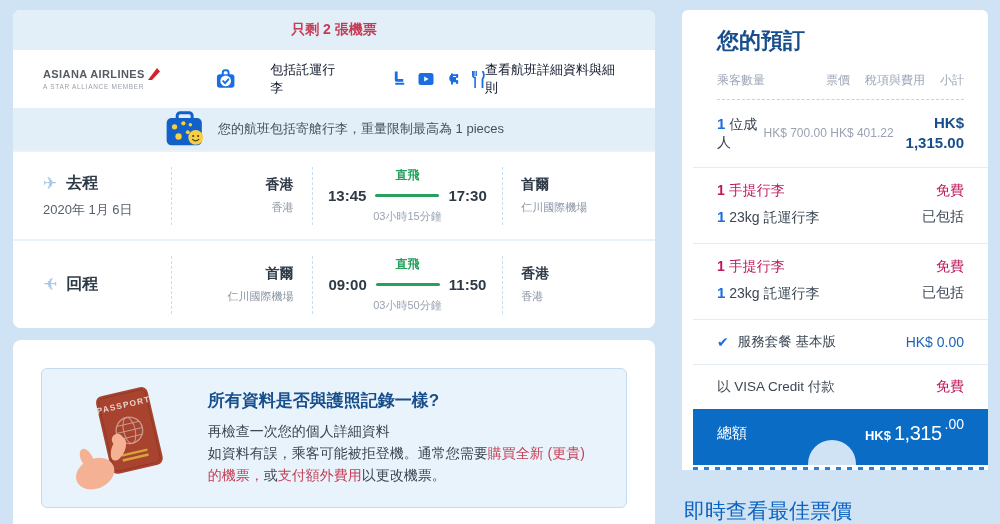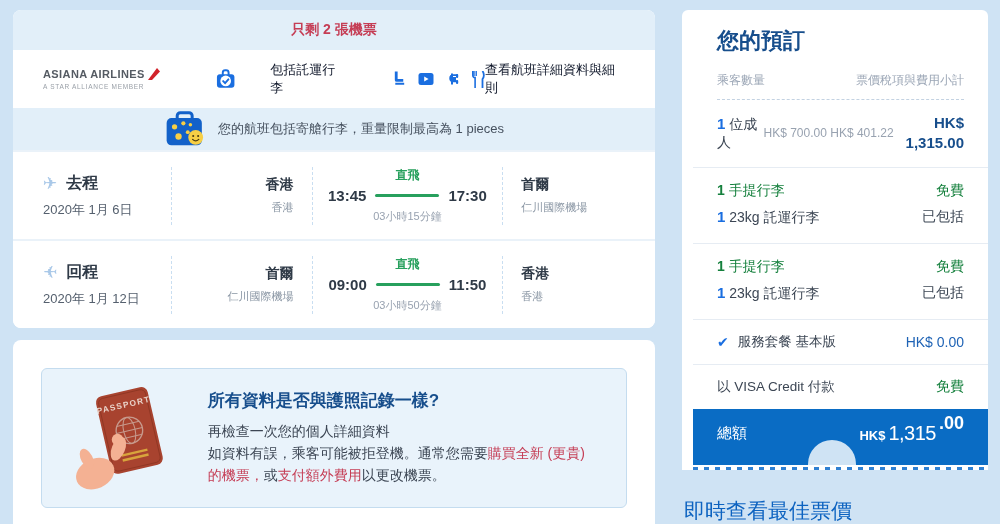--- a/index.html
+++ b/index.html
@@ -51,44 +51,44 @@
                   display: flex; align-items: center; gap: 28px; padding: 10px 30px; }
   .pp-title { font-size: 17px; font-weight: bold; color: #174e8c; margin-bottom: 9px; }
   .pp-line { font-size: 14px; color: #3c4654; line-height: 1.55; max-width: 440px; }
   .red { color: #c53d55; }
 
   
   .sidebar { flex: 1; min-width: 0; }
   .sb-card { background: #fff; border-radius: 6px 6px 0 0; padding-left: 11px; }
   .sb-title { padding: 16px 24px 8px; font-size: 22px; font-weight: bold; color: #174e8c; }
   .sb-cols { display: flex; align-items: center; margin: 0 24px; padding: 8px 0 10px;
-             border-bottom: 1px dashed #c3d2e2; color: #9aa5b5; font-size: 12px; }
+             border-bottom: 1px dashed #c3d2e2; color: #9aa5b5; font-size: 12px; gap: 15px; }
   .sb-cols .c1 { flex: 1; }
   .sb-row { display: flex; align-items: center; padding: 13px 24px; border-bottom: 1px solid #e6ecf3; }
   .pax-label { flex: 1; font-size: 14px; }
   .qty { color: #1a6ee0; font-weight: bold; font-size: 15px; }
   .fares { font-size: 12px; color: #98a2b0; margin-right: 12px; white-space: nowrap; }
   .subtotal { text-align: right; font-size: 15px; font-weight: bold; color: #174e8c; line-height: 1.35; }
   .bag-group { padding: 10px 24px 12px; border-bottom: 1px solid #e6ecf3; }
   .bag-line { display: flex; justify-content: space-between; font-size: 14px; padding: 4px 0; }
-  .green { color: #15803d; }
+  .green { color: #be185d; }
   .gqty { font-weight: bold; }
   .svc-left { flex: 1; display: flex; gap: 9px; align-items: center; font-size: 13.5px; }
   .check { color: #1a6ee0; font-weight: bold; font-size: 14px; }
   .price-blue { color: #1f63b5; font-size: 14px; }
   .pay-label { flex: 1; font-size: 13.5px; }
 
   .total-wrap { position: relative; }
   .total-bar { background: #0a6cc4; display: flex; justify-content: space-between; align-items: center;
                padding: 10px 24px 16px; color: #fff; height: 56px; }
   .total-label { font-size: 15px; }
   .total-amount { display: flex; align-items: baseline; gap: 3px; }
   .cur { font-size: 13px; font-weight: bold; }
   .amt { font-size: 20px; font-weight: normal; letter-spacing: -.5px; }
-  .cents { font-size: 18px; font-weight: bold; position: relative; top: -11px; }
+  .cents { font-size: 14px; font-weight: normal; position: relative; top: -11px; }
   .perforation { height: 3px; margin-top: 2px;
                  background: repeating-linear-gradient(to right, #2f80d2 0 5px, transparent 5px 11px); }
   .notch { position: absolute; left: 47%; transform: translateX(-50%); bottom: 5px;
            width: 48px; height: 25px; background: #cfe3f4; border-radius: 48px 48px 0 0; }
 
   .best-price { padding: 27px 2px 0; }
   .bp-title { font-size: 21px; font-weight: normal; color: #0d63c0; }
 </style>
 </head>
 <body>
@@ -194,21 +194,20 @@
           <div class="airport">仁川國際機場</div>
         </div>
       </div>
 
       <div class="flight-row">
         <div class="fcol-label">
           <div class="fl-head">
             <span class="plane ret">✈</span>
             <span>回程</span>
           </div>
-          <div class="fl-date">2020年 1月 12日</div>
         </div>
         <div class="fsep"></div>
         <div class="fcol-city">
           <div class="city">首爾</div>
           <div class="airport">仁川國際機場</div>
         </div>
         <div class="fsep"></div>
         <div class="fcol-time">
           <div class="direct">直飛</div>
           <div class="time-line">

